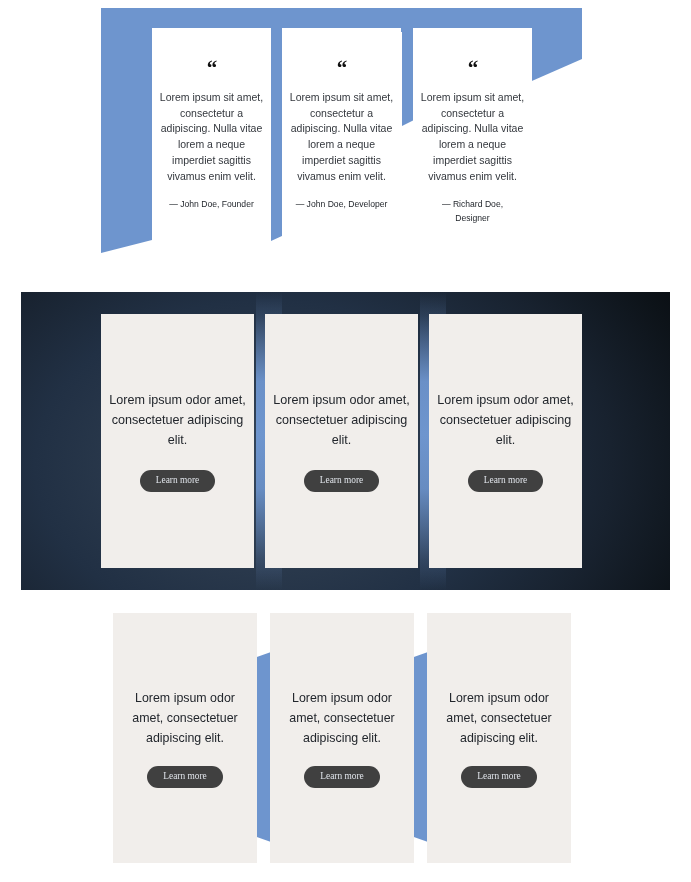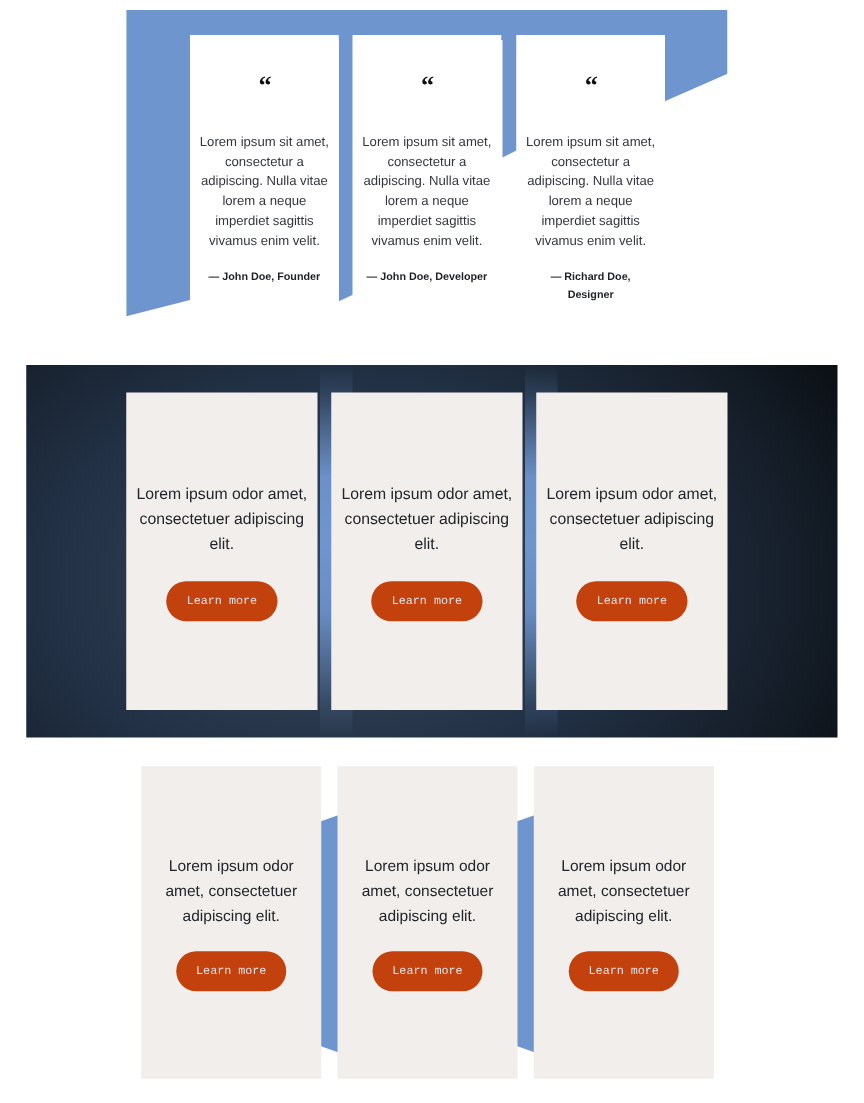--- a/index.html
+++ b/index.html
@@ -59,30 +59,30 @@
   .t-quote-mark {
     font-family: "Liberation Serif", serif;
     font-weight: bold;
     font-size: 21px;
     line-height: 1;
     color: #101010;
     margin-top: 30px;
     letter-spacing: -1px;
   }
   .t-body {
-    margin-top: 28px;
+    margin-top: 11px;
     font-size: 10.5px;
     line-height: 15.7px;
     color: #33373d;
     text-align: center;
   }
   .t-author {
     margin-top: 14px;
     font-size: 8.6px;
-    font-weight: bold;
+    font-weight: normal;
     line-height: 13.5px;
     color: #1d2127;
     text-align: center;
   }
   #t-card-3 .t-author { padding: 0 12px; }
 
   
   #section-dark {
     position: absolute;
     left: 21px;
@@ -137,30 +137,30 @@
     line-height: 20px;
     color: #22262c;
     text-align: center;
     padding: 0 7px;
     margin-bottom: 20px;
   }
   .learn-btn {
     display: inline-flex;
     align-items: center;
     justify-content: center;
-    background: #c2410c;
+    background: #404040;
     color: #dfe3e9;
     font-size: 9.4px;
     line-height: 1;
     border: none;
     border-radius: 999px;
     padding: 0 16px;
-    height: 32px;
+    height: 22px;
     cursor: pointer;
-    font-family: Liberation Mono, monospace;
+    font-family: Liberation Serif, serif;
   }
 
   
   #section-light {
     position: absolute;
     left: 0;
     top: 600px;
     width: 691px;
     height: 282px;
     background: #ffffff;

